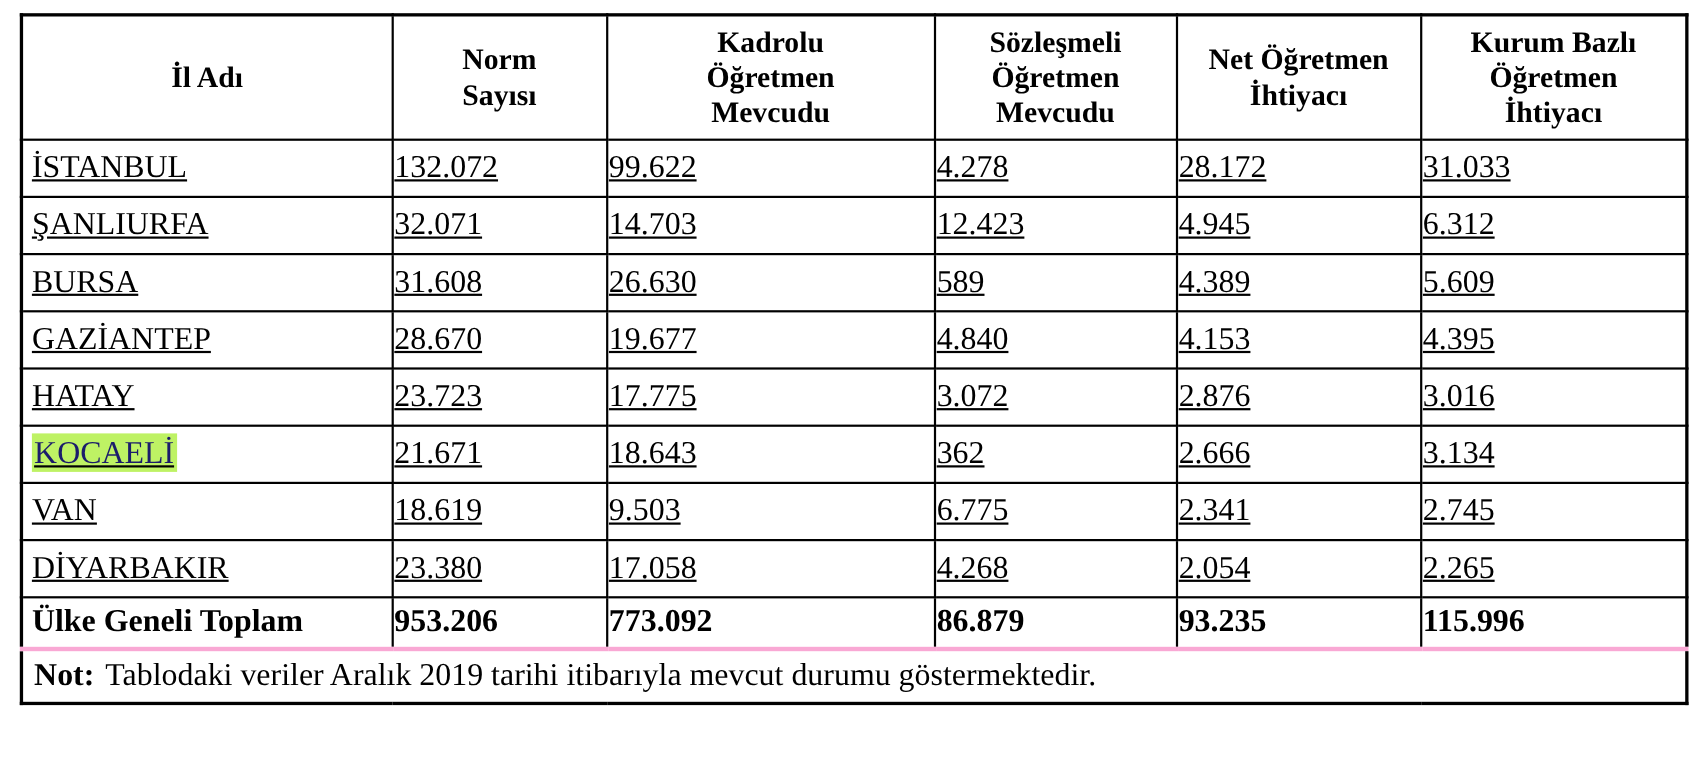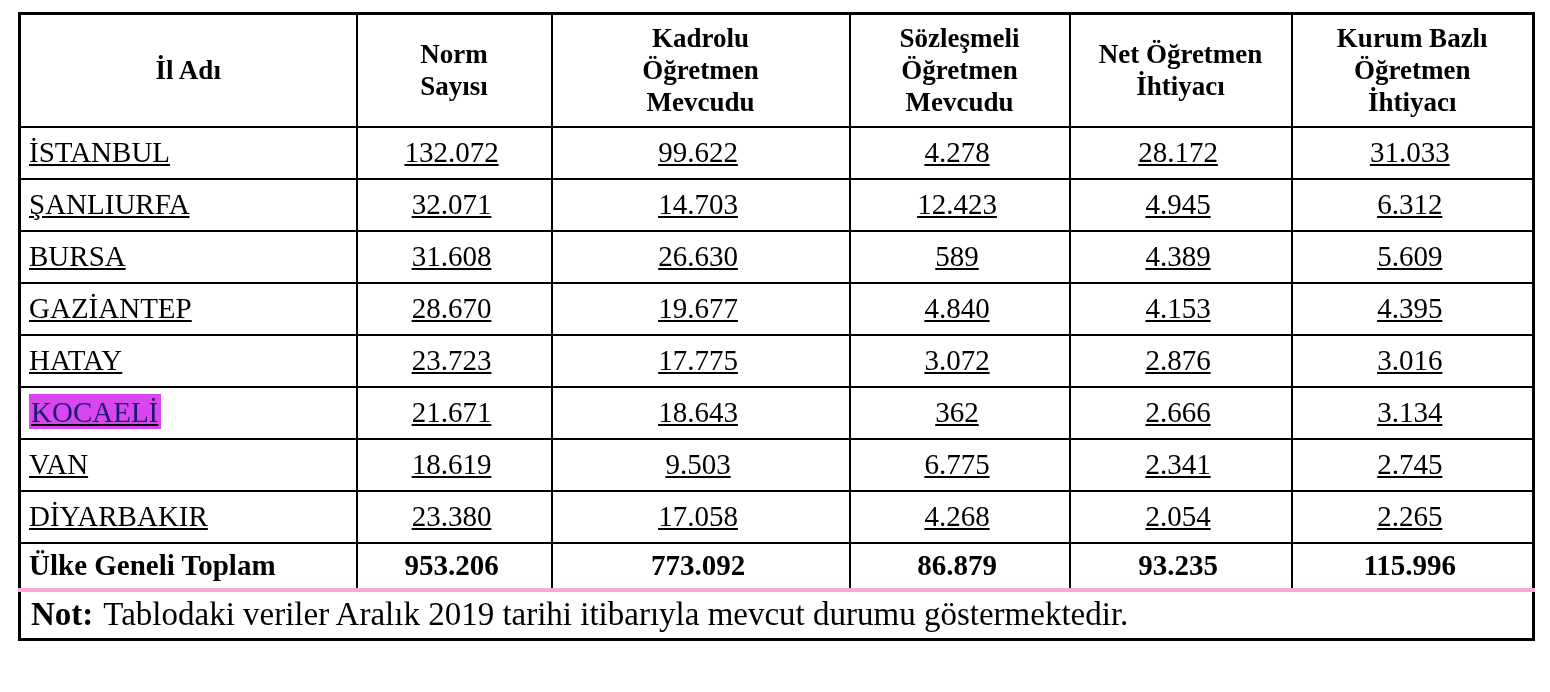--- a/index.html
+++ b/index.html
@@ -38,38 +38,38 @@
     padding: 4px 6px;
   }
   tbody tr.data-row { height: 52px; text-decoration: underline; }
   td.il {
     text-align: left;
     padding-left: 8px;
     font-size: 29px;
     vertical-align: middle;
   }
   td.num {
-    text-align: center;
+    text-align: left;
     padding-right: 6px;
     font-size: 29px;
     vertical-align: middle;
     margin-left: 36px;
   }
   tr.total-row { height: 47px; }
   tr.total-row td { font-weight: bold; border-bottom: 4px solid #f9a8d4; }
   tr.note-row { height: 50px; }
   tr.note-row td {
-    font-size: 33px;
+    font-size: 29px;
     text-align: left;
     padding-left: 10px;
     vertical-align: middle;
   }
   .note-label { font-weight: bold; margin-right: 10px; }
   .hl {
-    background: #d946ef;
+    background: #bef264;
     color: #1b1c6b;
     padding: 2px 3px 1px 2px;
   }
 </style>
 </head>
 <body>
 
 <div class="table-wrap">
   <table class="stats">
     <colgroup>

